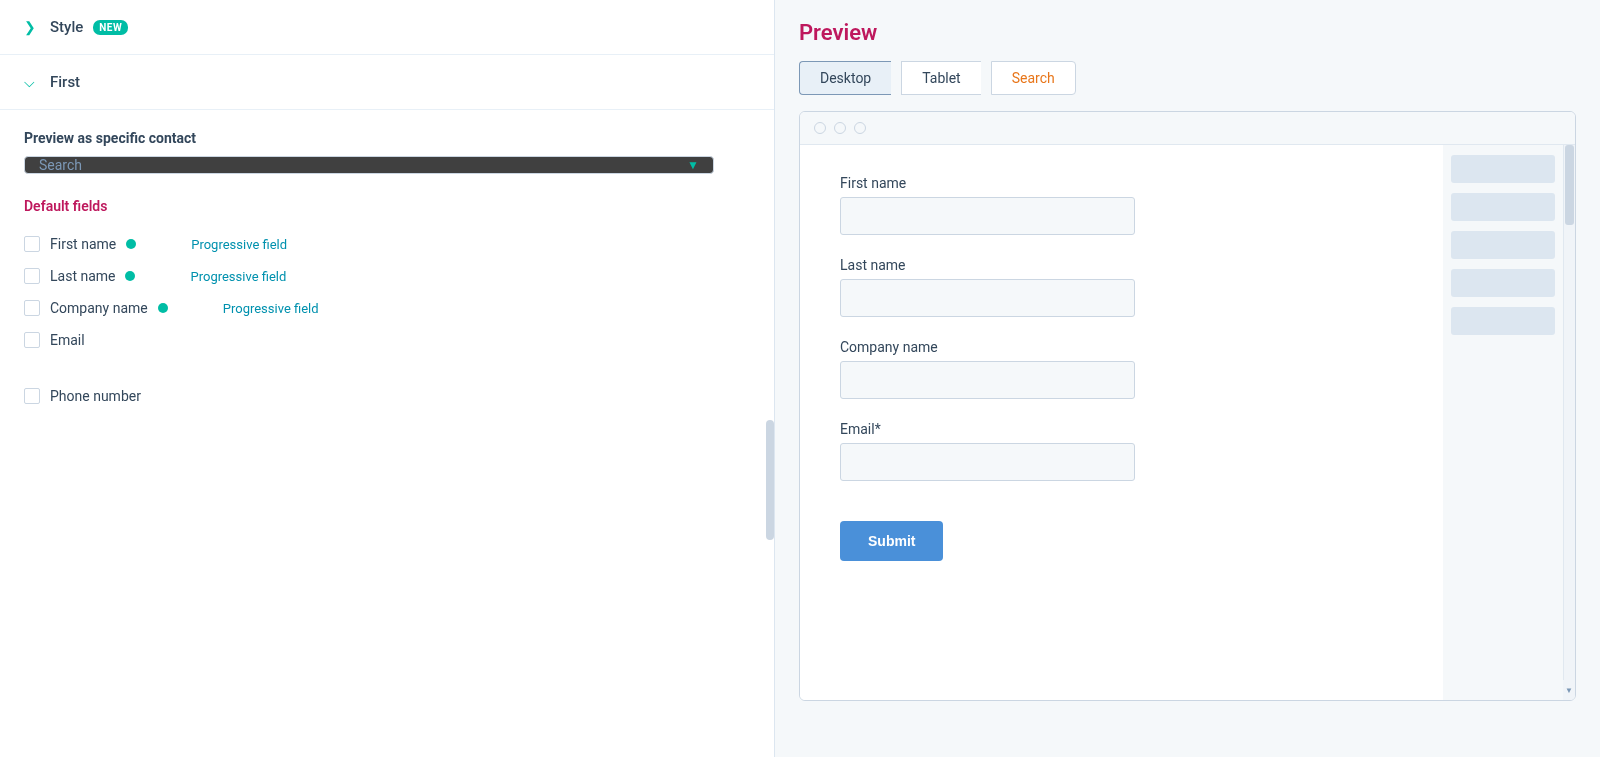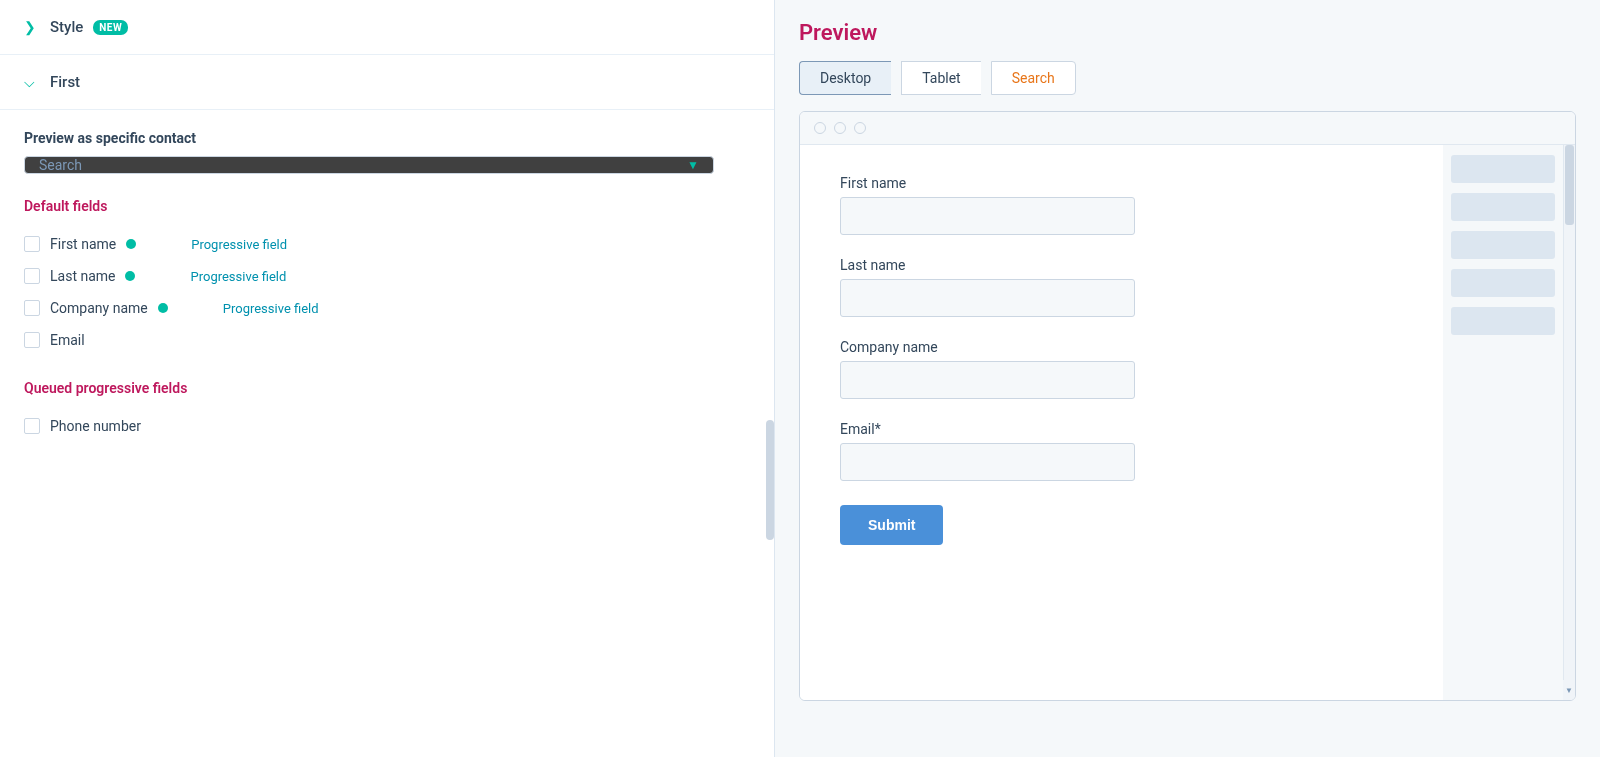--- a/index.html
+++ b/index.html
@@ -274,21 +274,21 @@
 
     .submit-btn {
       background: #4a90d9;
       color: #fff;
       border: none;
       border-radius: 4px;
       padding: 12px 28px;
       font-size: 14px;
       font-weight: 600;
       cursor: pointer;
-      margin-top: 2px;
+      margin-top: 18px;
     }
 
     .browser-scrollbar {
       width: 12px;
       background: #f0f4f8;
       border-left: 1px solid #e0e8f0;
       position: relative;
     }
 
     .browser-scrollbar-thumb {
@@ -364,21 +364,20 @@
         <span class="progressive-label">Progressive field</span>
       </div>
 
       <div class="field-item">
         <div class="field-checkbox"></div>
         <span class="field-name">Email</span>
       </div>
     </div>
 
     <div class="fields-section">
-      <div class="fields-section-title">Queued progressive fields</div>
 
 
       <div class="field-item">
         <div class="field-checkbox"></div>
         <span class="field-name">Phone number</span>
       </div>
     </div>
 
   </div>
 

